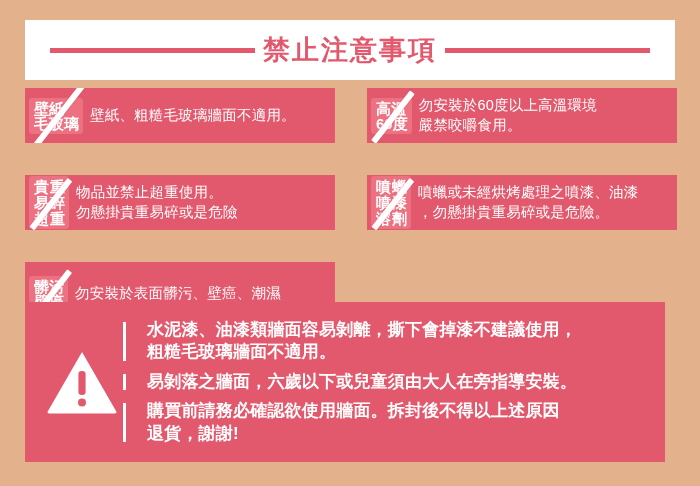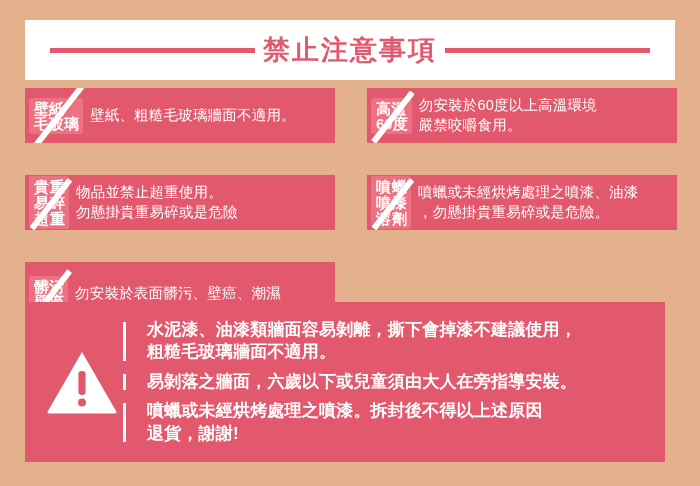--- a/index.html
+++ b/index.html
@@ -277,19 +277,19 @@
     </div>
     <div class="notice-body">
         <div class="notice-para">
           <span class="ln">水泥漆、油漆類牆面容易剝離，撕下會掉漆不建議使用，</span>
           <span class="ln">粗糙毛玻璃牆面不適用。</span>
         </div>
         <div class="notice-para">
           <span class="ln">易剝落之牆面，六歲以下或兒童須由大人在旁指導安裝。</span>
         </div>
         <div class="notice-para">
-          <span class="ln">噴蠟或未經烘烤處理之噴漆。拆封後不得以上述原因</span>
+          <span class="ln">購買前請務必確認欲使用牆面。拆封後不得以上述原因</span>
           <span class="ln">退貨，謝謝!</span>
         </div>
       </div>
   </div>
 
 </div>
 
 </body></html>

